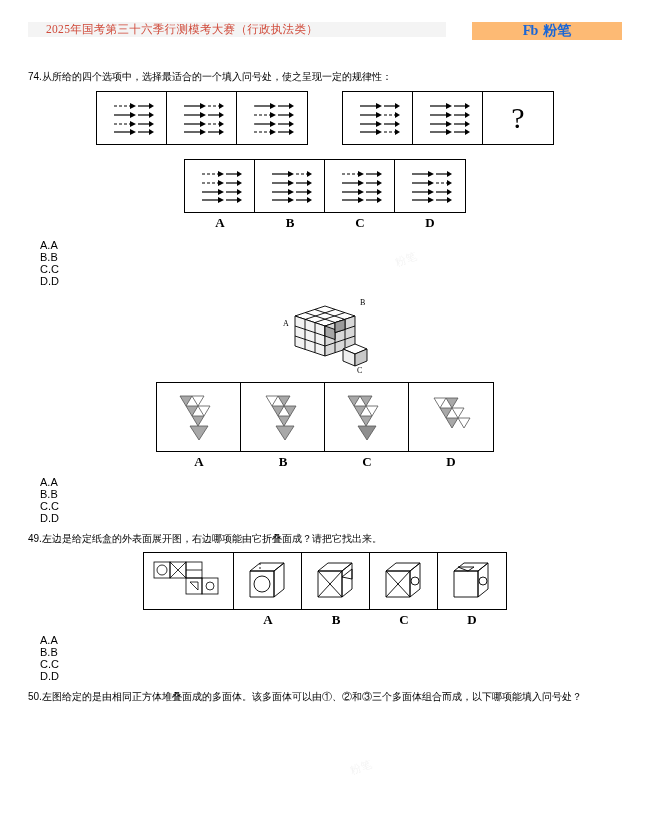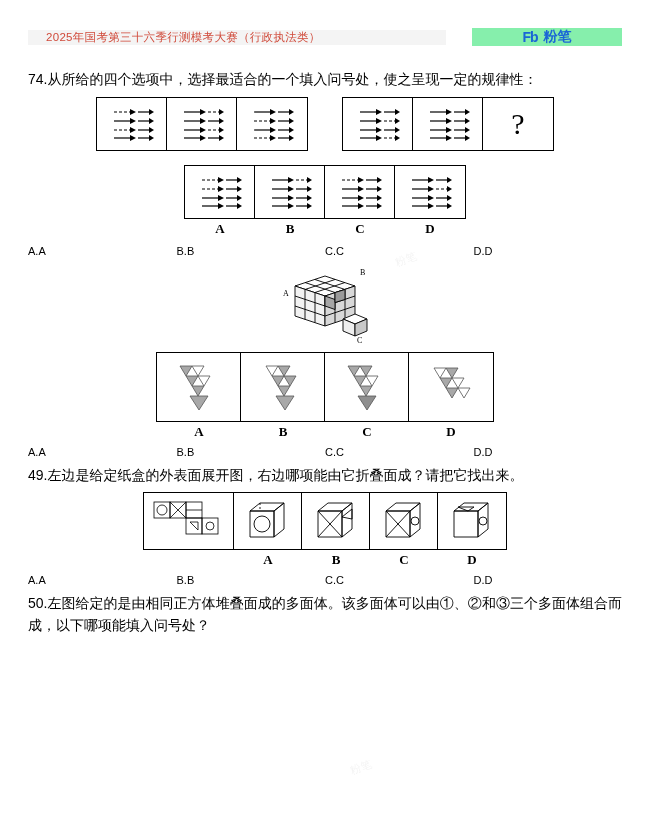--- a/index.html
+++ b/index.html
@@ -14,21 +14,22 @@
     position: relative;
     overflow: hidden;
   }
 
   
   .header {
     position: relative;
     margin: 22px 28px 0 28px;
     height: 30px;
     display: flex;
-    align-items: center;
+    align-items: flex-start;
+    font-family: Liberation Serif, serif;
   }
   .header-left {
     flex: 1 1 auto;
     background: #f4f4f4;
     display: flex;
     align-items: center;
     padding-left: 18px;
     position: relative;
   }
   .header-left .htitle {
@@ -47,21 +48,21 @@
     position: absolute;
     left: 0; width: 0; height: 0;
     border-left: 13px solid #ffffff;
     border-top: 15px solid transparent;
     border-bottom: 15px solid transparent;
   }
   .chev:before { top: 0; left: 0; }
   .chev:after { top: 0; left: 13px; }
   .header-right {
     width: 150px;
-    background: #86efac;
+    background: #fdba74;
     display: flex;
     align-items: center;
     justify-content: center;
     gap: 6px;
   }
   .brand-mark {
     font-size: 14px;
     font-weight: bold;
     color: #1a66d6;
     letter-spacing: -1px;
@@ -70,33 +71,34 @@
     font-size: 14px;
     font-weight: bold;
     color: #1a66d6;
   }
 
   
   .content {
     padding: 10px 28px 0 28px;
   }
   .qtext {
-    font-size: 14px;
+    font-size: 10px;
     line-height: 1.55;
     color: #000;
     margin: 7px 0 6px 0;
     text-align: justify;
   }
 
   
   .optrow {
     display: flex;
     font-size: 11px;
-    margin: 6px 0 2px 0;
+    margin: 6px 0 2px 12px;
     color: #000;
+    flex-direction: column;
   }
   .optrow > div { width: 25%; }
 
   
   .figrow { display: flex; justify-content: center; margin: 6px 0 0 0; }
   .figgroup { display: flex; border: 1px solid #000; }
   .cell {
     border-right: 1px solid #000;
     width: 70px; height: 52px;
     display: flex; align-items: center; justify-content: center;

